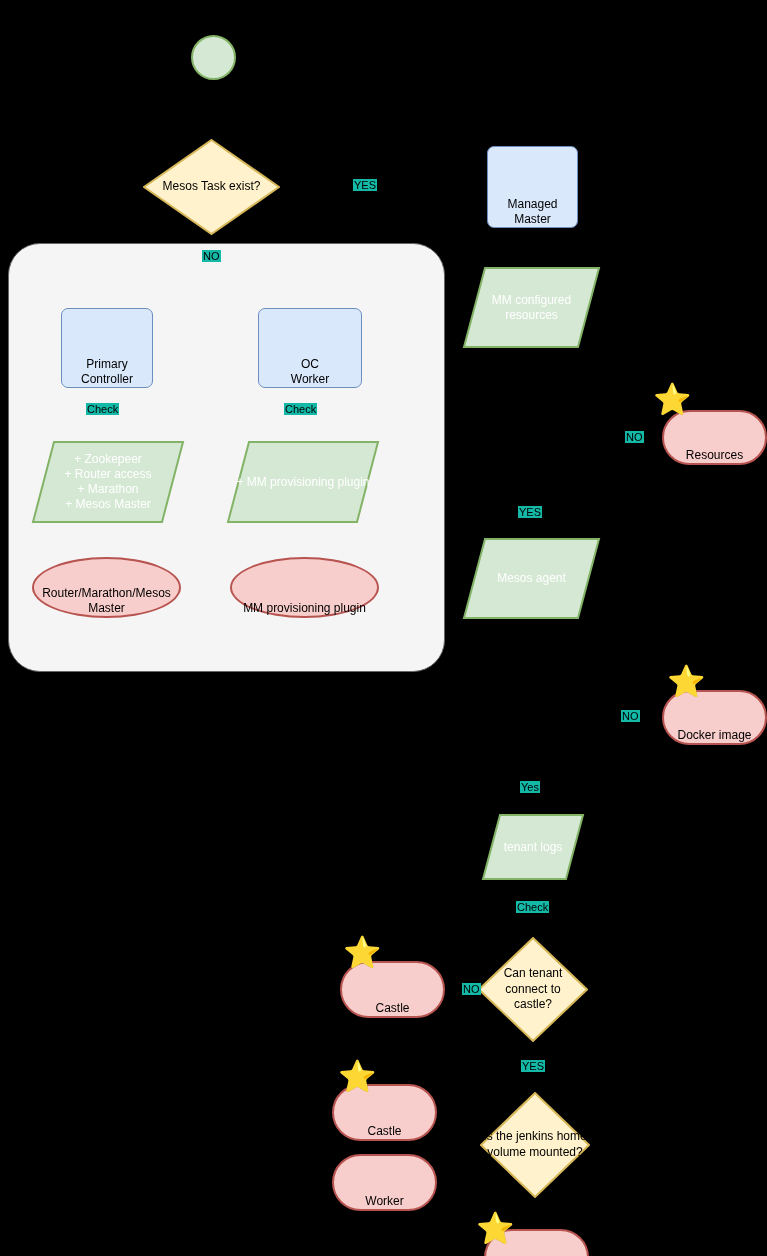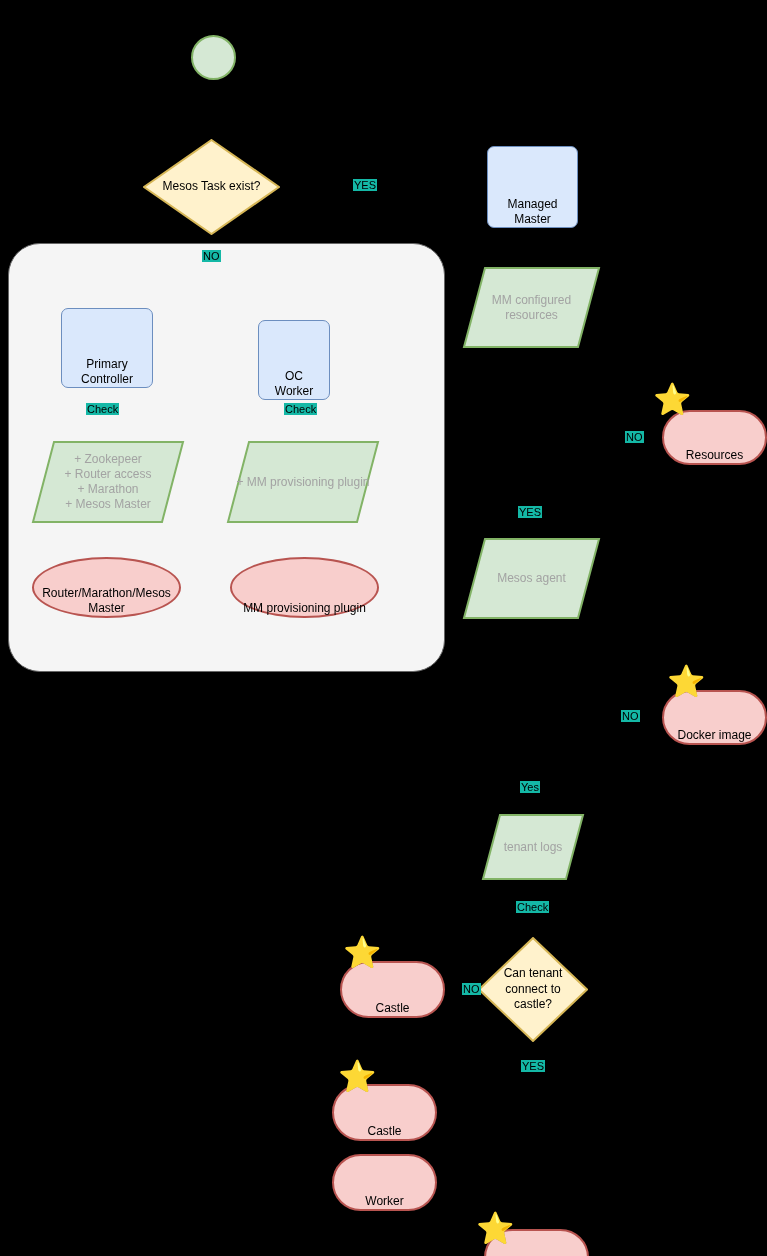--- a/index.html
+++ b/index.html
@@ -62,21 +62,21 @@
     position: absolute;
     left: 0; top: 0;
     width: 100%; height: 100%;
     display: flex;
     align-items: center;
     justify-content: center;
     text-align: center;
     font-size: 12px;
     line-height: 1.25;
     white-space: pre-line;
-    color: #a3a3a3;
+    color: #ffffff;
   }
 
   
   .diamond-wrap { position: absolute; }
   .diamond-wrap svg { position: absolute; left:0; top:0; }
   .diamond-label {
     position: absolute;
     left: 0; top: 0;
     width: 100%; height: 100%;
     display: flex;
@@ -180,21 +180,21 @@
     <div class="diamond-label">Mesos Task exist?</div>
   </div>
   <div class="edge-label" style="left:353px; top:147px;">YES</div>
   <div class="edge-label" style="left:202px; top:218px;">NO</div>
 
   <div class="node proc-blue" style="left:61px; top:276px; width:92px; height:80px;">
     <span>Primary
 Controller</span>
   </div>
 
-  <div class="node proc-blue" style="left:258px; top:288px; width:72px; height:80px;">
+  <div class="node proc-blue" style="left:258px; top:276px; width:104px; height:80px;">
     <span>OC
 Worker</span>
   </div>
 
   <div class="edge-label" style="left:86px; top:371px;">Check</div>
   <div class="edge-label" style="left:284px; top:371px;">Check</div>
 
   <div class="para-wrap" style="left:31px; top:408px; width:154px; height:84px;">
     <svg width="154" height="84" viewBox="0 0 154 84">
       <polygon points="23,2 152,2 131,82 2,82" fill="#d5e8d4" stroke="#82b366" stroke-width="2"></polygon>
@@ -274,20 +274,29 @@
 castle?</div>
   </div>
   <div class="edge-label" style="left:462px; top:951px;">NO</div>
   <div class="edge-label" style="left:521px; top:1028px;">YES</div>
 
   <div class="node capsule-red" style="left:340px; top:929px; width:105px; height:57px;">
     <span>Castle</span>
   </div>
   <div class="star-badge" style="left:343px; top:905px;">⭐</div>
 
+  <div class="diamond-wrap" style="left:480px; top:1060px; width:110px; height:106px;">
+    <svg width="110" height="106" viewBox="0 0 110 106">
+      <polygon points="55,1 109,53 55,105 1,53" fill="#fff2cc" stroke="#d6b656" stroke-width="2"></polygon>
+    </svg>
+    <div class="diamond-label overflow">
+      <span>Is the jenkins home
+volume mounted?</span>
+    </div>
+  </div>
 
   <div class="node capsule-red" style="left:332px; top:1052px; width:105px; height:57px;">
     <span>Castle</span>
   </div>
   <div class="star-badge" style="left:338px; top:1029px;">⭐</div>
 
   <div class="node capsule-red" style="left:332px; top:1122px; width:105px; height:57px;">
     <span>Worker</span>
   </div>
 

